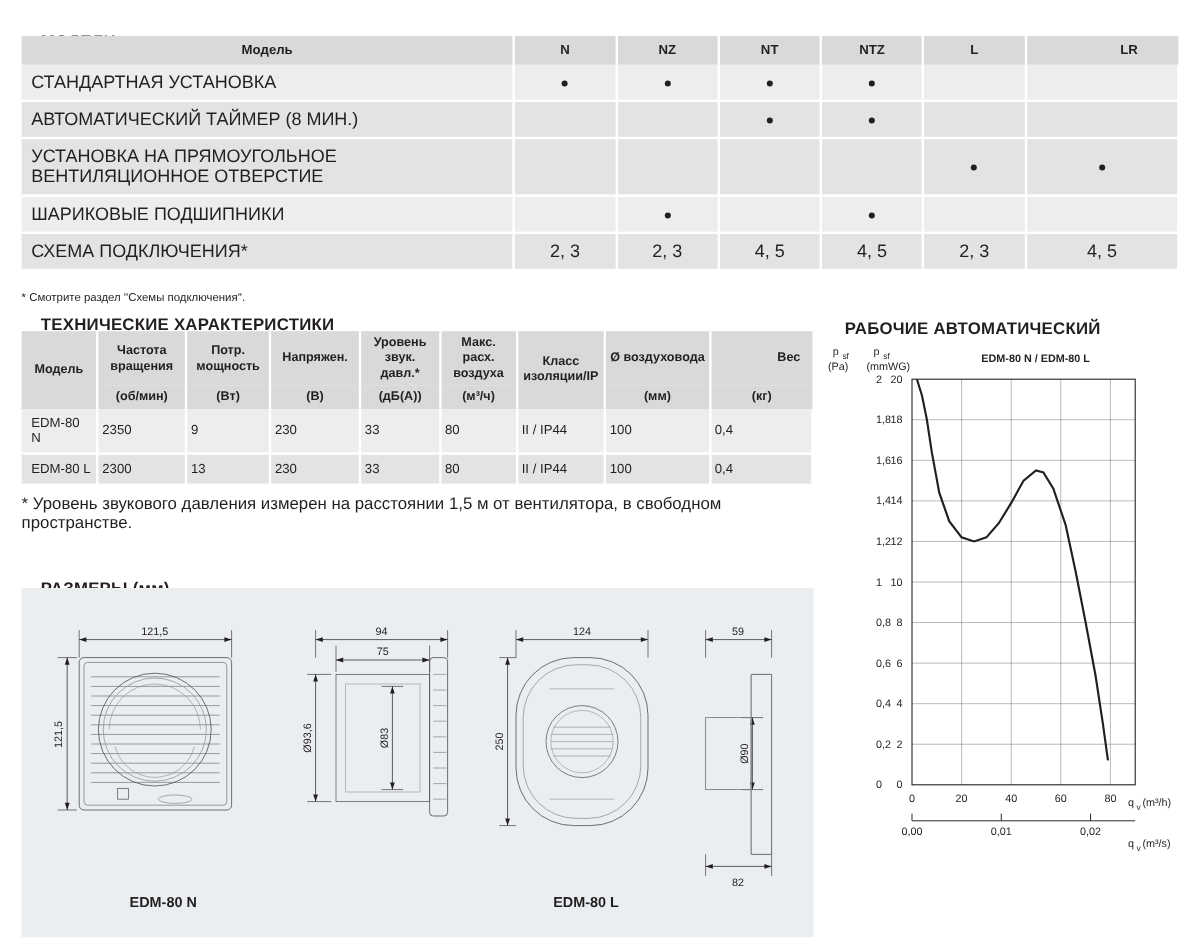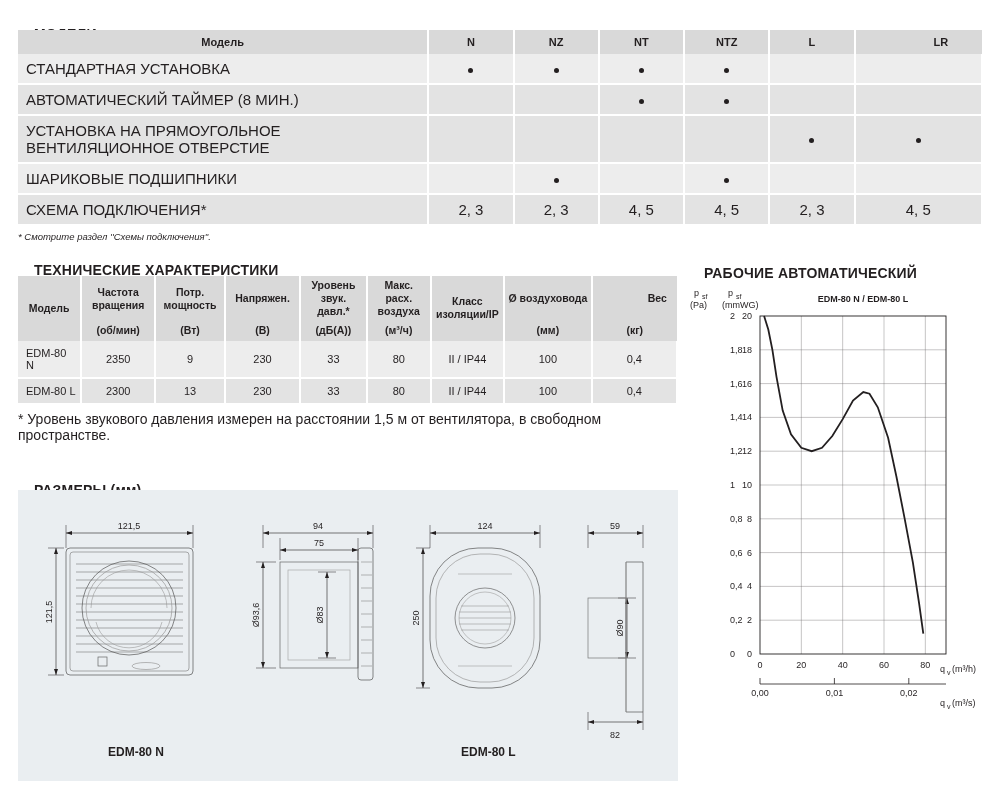--- a/index.html
+++ b/index.html
@@ -26,32 +26,32 @@
   }
   table.models th.first{text-align:center;}
   table.models td{
     padding:6px 8px;border-right:2px solid #fff;border-bottom:2px solid #fff;
     text-align:center;font-size:15px;height:14px;
   }
   table.models td.label{text-align:left;}
   table.models tr.r-light td{background:#ededed;}
   table.models tr.r-dark td{background:#e3e3e3;}
   .dot{display:inline-block;width:5px;height:5px;border-radius:50%;background:#231f20;vertical-align:middle;}
-  .note{font-size:9.5px;margin-top:5px;color:#231f20;font-style:italic;}
+  .note{font-size:9.5px;margin-top:17px;color:#231f20;}
 
   
   #tech-wrap{position:absolute;left:18px;top:249px;width:660px;}
   table.tech{border-collapse:collapse;font-size:11px;width:660px;}
   table.tech th{
     background:#d9d9d9;font-weight:bold;font-size:10.5px;text-align:center;
     padding:3px 3px;border-right:2px solid #fff;line-height:1.25;
   }
   table.tech th.unit{font-weight:bold;}
   table.tech td{
-    text-align:center;font-size:11px;padding:6px 3px;border-right:2px solid #fff;border-bottom:2px solid #fff;
+    font-size:11px;padding:6px 3px;border-right:2px solid #fff;border-bottom:2px solid #fff;
   }
   table.tech tr.row1 td{background:#ededed;}
   table.tech tr.row2 td{background:#e3e3e3;}
   table.tech td.model{text-align:left;padding-left:8px;}
   .tech-note{font-size:14px;margin-top:6px;}
 
   
   #dims-title{position:absolute;left:18px;top:466px;}
   #dims-box{position:absolute;left:18px;top:490px;width:660px;height:291px;background:#eaeef1;}
   .dim-cap{position:absolute;font-size:12px;font-weight:bold;}

